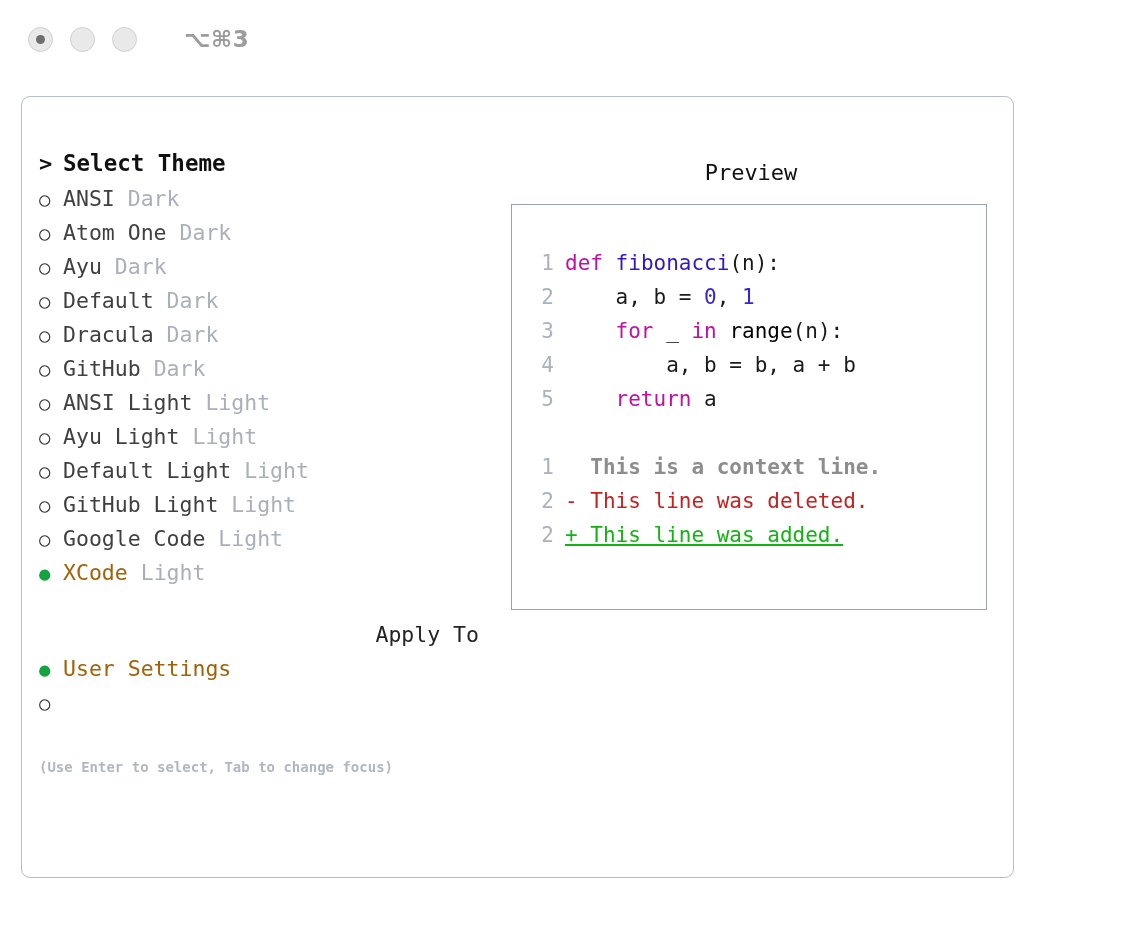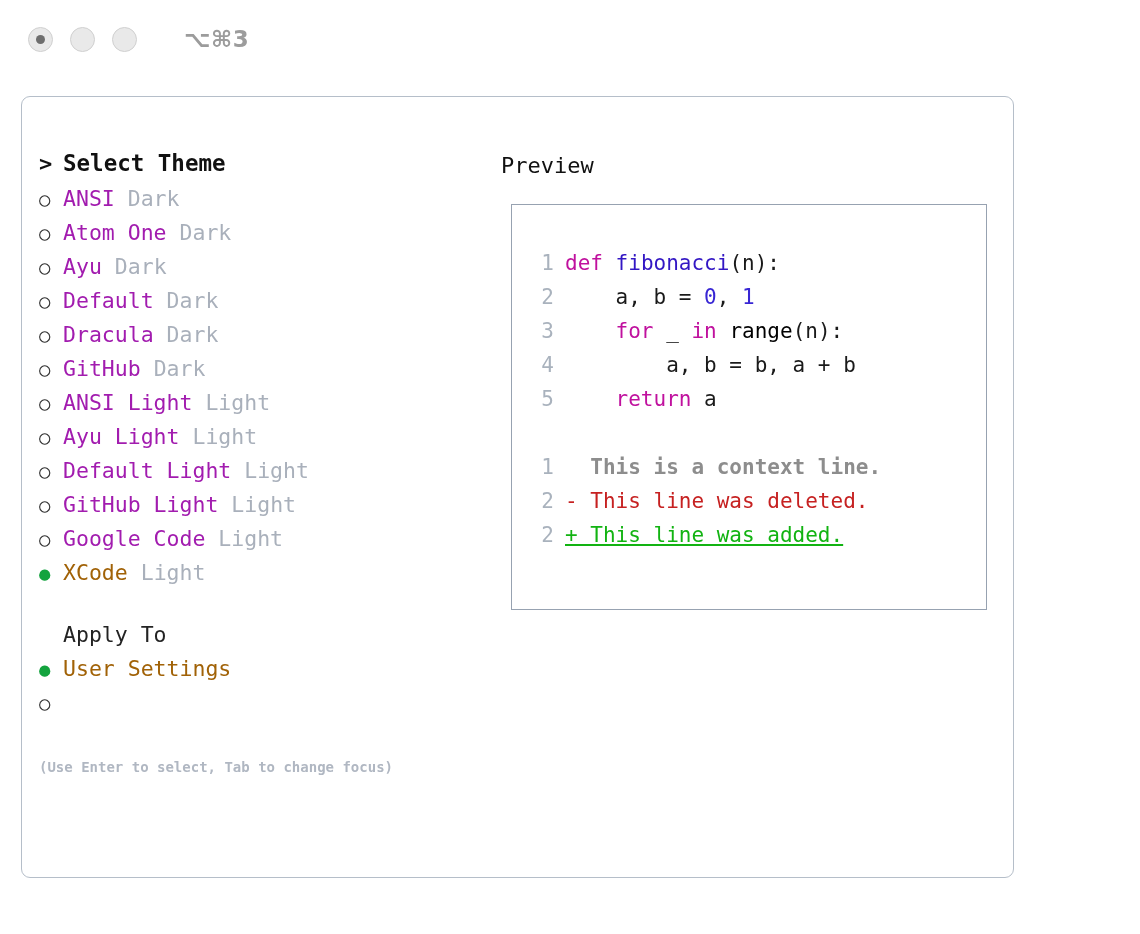--- a/index.html
+++ b/index.html
@@ -113,46 +113,48 @@
   .marker.blank { color: transparent; }
 
   .heading {
     font-weight: bold;
     font-size: 22.5px;
     color: #111111;
     line-height: 36px;
   }
   .heading .marker { font-weight: bold; font-size: 22px; color: #111111;}
 
-  .label-main { color: #a21caf; }
+  .label-main { color: #404040; }
   .label-main.green { color: #a16207; }
   .label-variant { color: #a9b0bb; }
 
   .sub-heading {
     font-size: 21.5px;
     line-height: 34px;
     color: #232323;
     display: flex;
+    justify-content: flex-end;
   }
 
   .hint {
     margin-top: 30px;
     font-size: 14px;
     line-height: 34px;
     color: #b0b7c2;
     width: 420px;
     font-weight: bold;
   }
 
   
   .right-col {
     position: absolute;
     left: 479px;
-    top: 52px;
+    top: 59px;
     width: 500px;
+    text-align: center;
   }
   .preview-title {
     font-size: 22px;
     color: #111111;
     line-height: 34px;
     font-weight: normal;
   }
 
   .preview-box {
     position: absolute;

